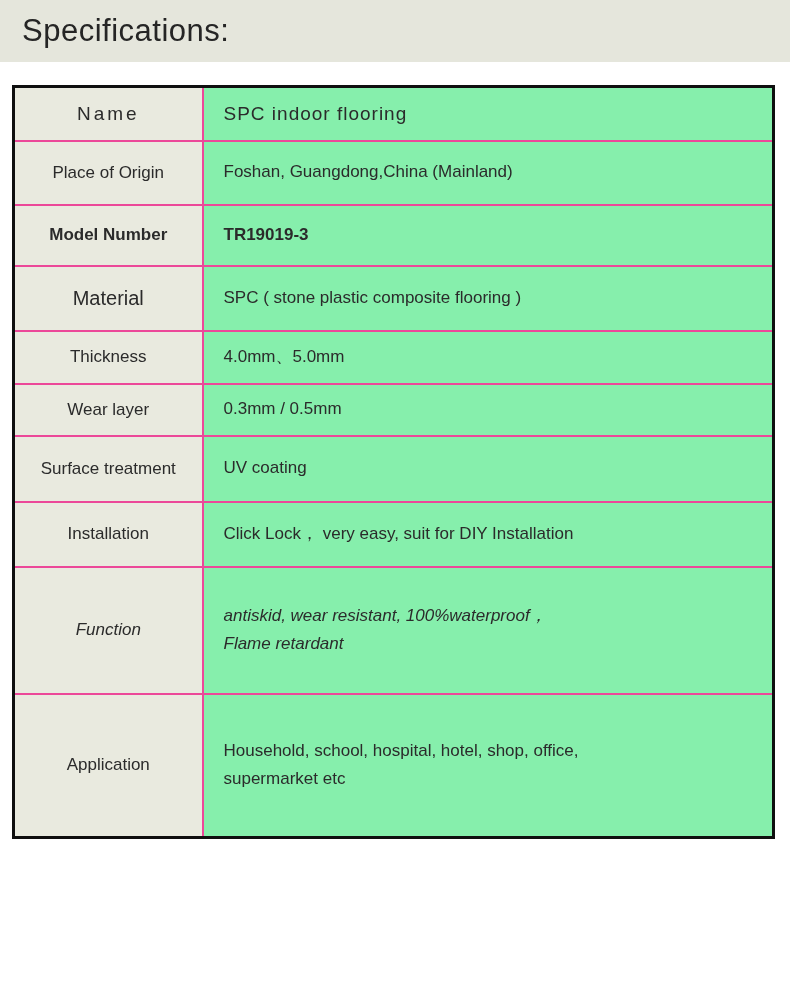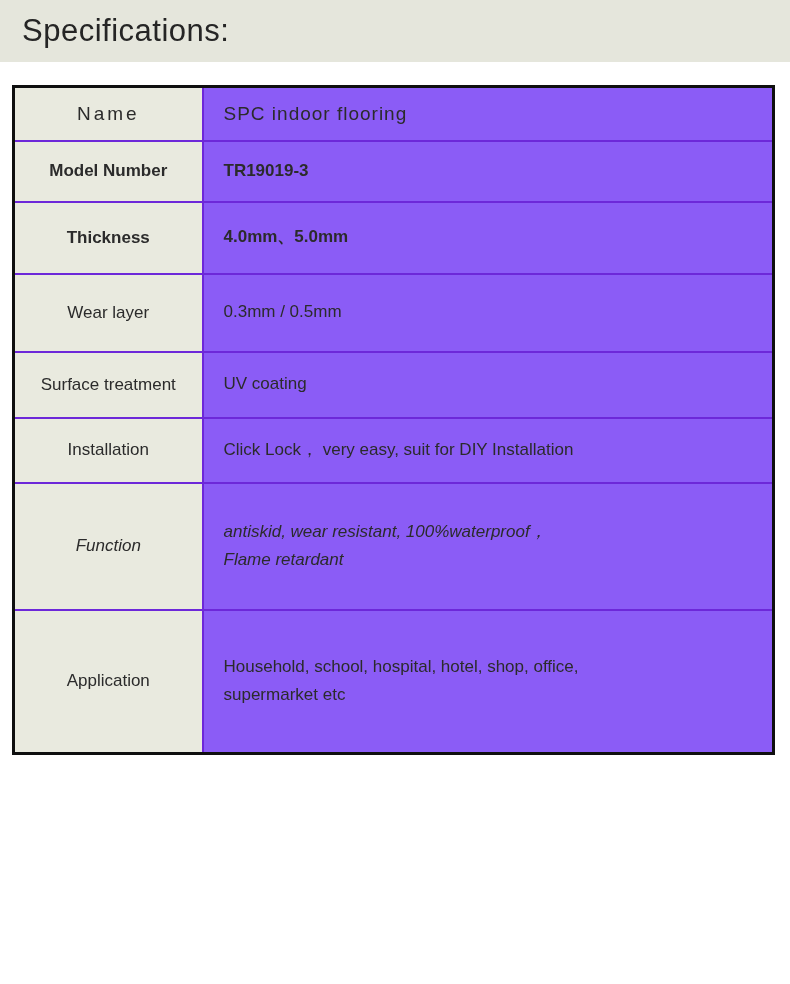--- a/index.html
+++ b/index.html
@@ -30,48 +30,48 @@
     font-weight: 400;
   }
   .spec-table {
     margin: 23px 0 0 12px;
     width: 763px;
     border-collapse: collapse;
     table-layout: fixed;
     border: 3px solid #0f0f0f;
   }
   .spec-table td {
-    border: 2px solid #6d28d9;
+    border: 2px solid #ec4899;
     vertical-align: middle;
     color: #2b2b2b;
   }
   .spec-table td.label-cell {
     width: 189px;
     background: #e9eadf;
     text-align: center;
     font-size: 17px;
     padding: 0 6px;
   }
   .spec-table td.value-cell {
-    background: #8b5cf6;
+    background: #86efac;
     text-align: left;
     font-size: 17px;
     padding: 0 18px 0 20px;
     white-space: pre-line;
     line-height: 1.65;
   }
   
   tr.r0  { height: 54px; }
   tr.r1  { height: 63px; }
   tr.r2  { height: 64px; }
   tr.r3  { height: 61px; font-weight: bold; }
   tr.r4  { height: 65px; }
   tr.r5  { height: 62px; }
-  tr.r6  { height: 72px; font-weight: bold; }
-  tr.r7  { height: 78px; }
+  tr.r6  { height: 53px; }
+  tr.r7  { height: 52px; }
   tr.r8  { height: 66px; }
   tr.r9  { height: 65px; }
   tr.r10 { height: 127px; font-style: italic; }
   tr.r11 { height: 144px; }
   
   tr.r0 td.label-cell { font-size: 19px; letter-spacing: 3px; }
   tr.r0 td.value-cell { font-size: 19px; letter-spacing: 1px; }
   tr.r4 td.label-cell { font-size: 20px; }
   tr.r5 td.label-cell { font-size: 20px; }
 </style>
@@ -83,23 +83,31 @@
   <div class="header-bar">
     <div class="header-title">Specifications:</div>
   </div>
 
   <table class="spec-table">
     <tbody>
       <tr class="r0">
         <td class="label-cell">Name</td>
         <td class="value-cell">SPC indoor flooring</td>
       </tr>
+      <tr class="r2">
+        <td class="label-cell">Place of Origin</td>
+        <td class="value-cell">Foshan, Guangdong,China (Mainland)</td>
+      </tr>
       <tr class="r3">
         <td class="label-cell">Model Number</td>
         <td class="value-cell">TR19019-3</td>
+      </tr>
+      <tr class="r4">
+        <td class="label-cell">Material</td>
+        <td class="value-cell">SPC ( stone plastic composite flooring )</td>
       </tr>
       <tr class="r6">
         <td class="label-cell">Thickness</td>
         <td class="value-cell">4.0mm、5.0mm</td>
       </tr>
       <tr class="r7">
         <td class="label-cell">Wear layer</td>
         <td class="value-cell">0.3mm / 0.5mm</td>
       </tr>
       <tr class="r8">

